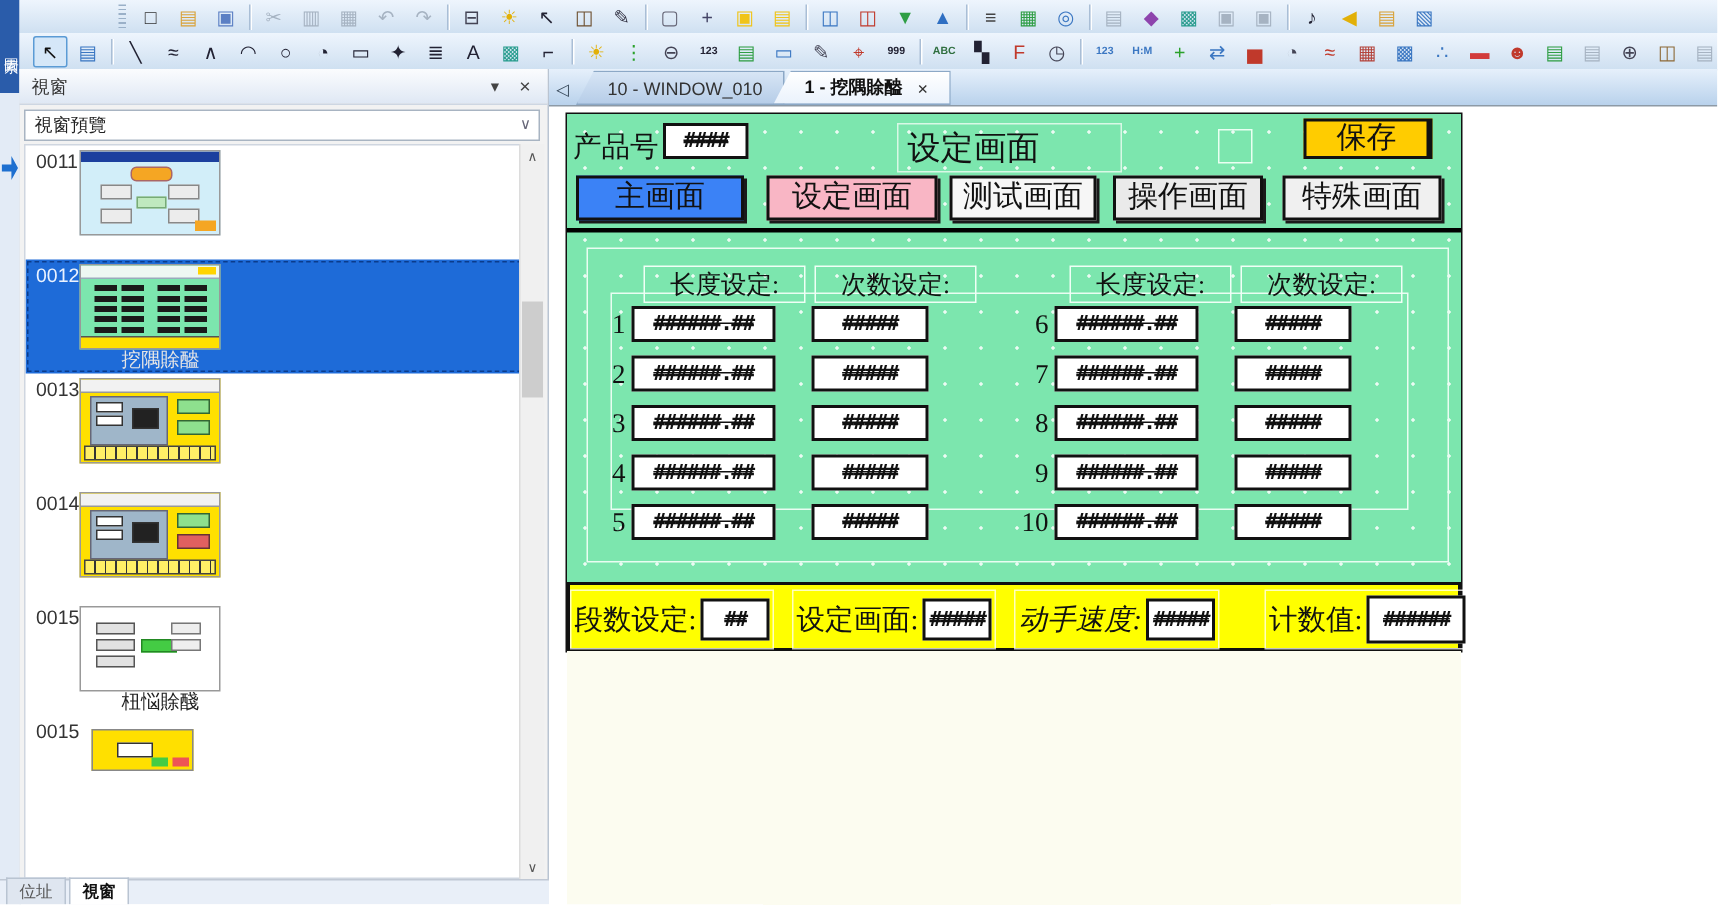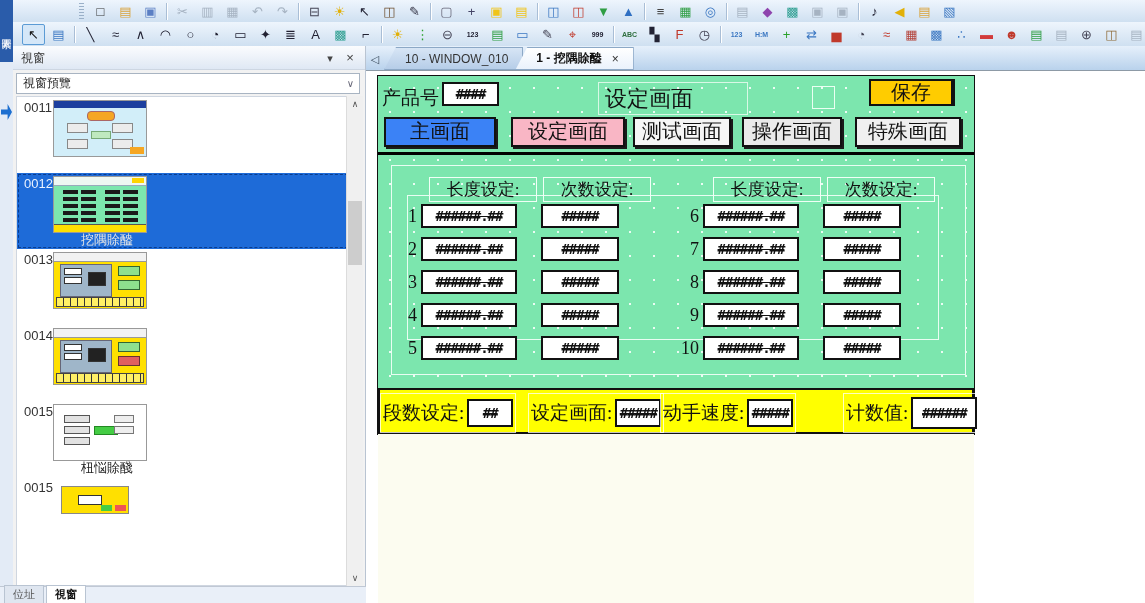--- a/index.html
+++ b/index.html
@@ -594,21 +594,21 @@
       <div class="ybar"></div>
       <div id="bgrps">
           <div class="bgrp" style="left: 2px;">
             <span class="blabel">段数设定:</span>
             <span class="fld bfld">##</span>
           </div>
           <div class="bgrp" style="left: 150px;">
             <span class="blabel">设定画面:</span>
             <span class="fld bfld">#####</span>
           </div>
-          <div class="bgrp" style="left: 282px;">
+          <div class="bgrp" style="left: 298px; font-style: italic;">
             <span class="blabel">动手速度:</span>
             <span class="fld bfld">#####</span>
           </div>
           <div class="bgrp g4" style="left: 465px;">
             <span class="blabel">计数值:</span>
             <span class="fld bfld">######</span>
           </div>
         </div>
     </div>
   </section>

